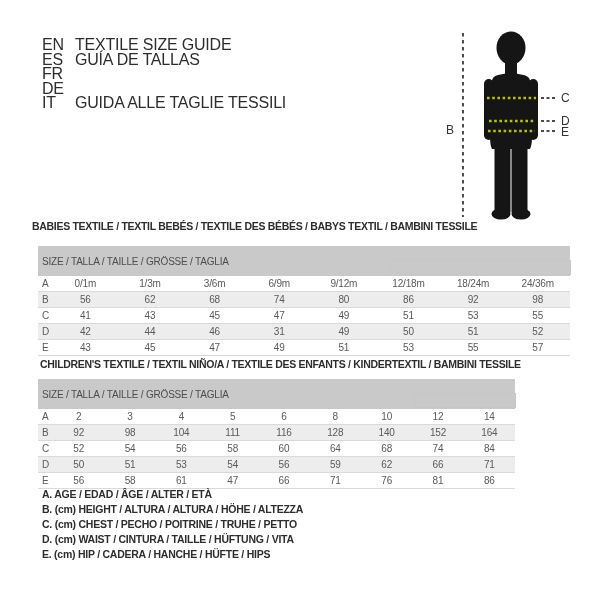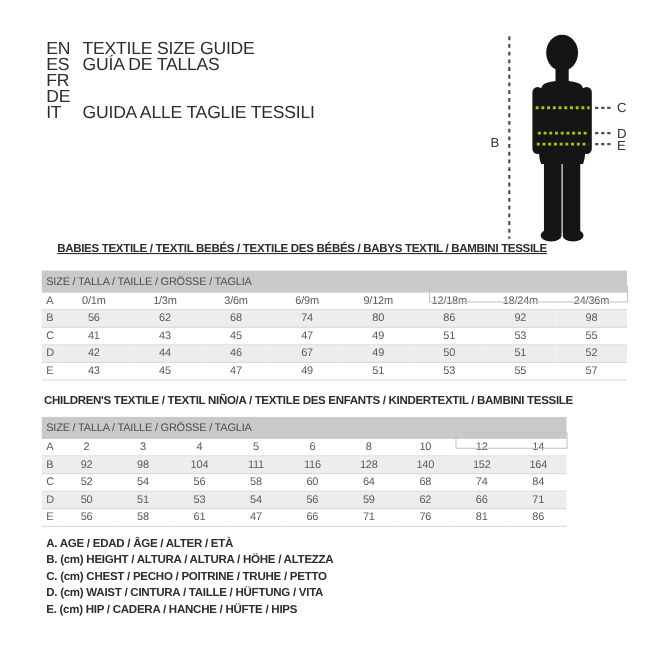--- a/index.html
+++ b/index.html
@@ -16,21 +16,21 @@
   .lang-row{display:flex;}
   .lang-code{width:33px;flex:0 0 33px;}
 
   
   .section-title{color:#2d2d2d;font-weight:700;font-size:10.5px;letter-spacing:-0.3px;
     white-space:nowrap;}
 
   
   table.size-table{border-collapse:collapse;table-layout:fixed;
     font-size:10px;color:#5a5a5a;letter-spacing:-0.2px;}
-  table.size-table thead td{background:#c9c9c9;color:#4d4d4d;height:20px;
+  table.size-table thead td{background:#c9c9c9;color:#4d4d4d;height:30px;
     text-align:left;padding:0 0 0 4px;font-weight:400;}
   table.size-table tbody td{height:15px;text-align:center;padding:0;
     border-bottom:1px solid #dadada;vertical-align:middle;}
   table.size-table tbody td.row-label{text-align:left;padding-left:4px;}
   table.size-table tbody tr:nth-child(even) td{background:#ededed;}
   col.label-col{width:15px;}
 
   
   .cellbox{border:1px solid #c6c6c6;background:transparent;pointer-events:none;}
 
@@ -93,21 +93,21 @@
 
     <line x1="48" y1="109" x2="95" y2="109" stroke="#b9c400" stroke-width="2.6" stroke-dasharray="2.6 2.6"></line>
     <line x1="101" y1="109" x2="117" y2="109" stroke="#4d4d4d" stroke-width="2" stroke-dasharray="3 2.5"></line>
     <text x="6" y="112" font-size="12" fill="#333333">B</text>
     <text x="121" y="80" font-size="12" fill="#333333">C</text>
     <text x="121" y="103" font-size="12" fill="#333333">D</text>
     <text x="121" y="114" font-size="12" fill="#333333">E</text>
   </svg>
 </div>
 
-<div class="abs section-title" style="left:52px;top:220px;text-decoration:underline;">BABIES TEXTILE / TEXTIL BEBÉS / TEXTILE DES BÉBÉS / BABYS TEXTIL / BAMBINI TESSILE</div>
+<div class="abs section-title" style="left:32px;top:220px;">BABIES TEXTILE / TEXTIL BEBÉS / TEXTILE DES BÉBÉS / BABYS TEXTIL / BAMBINI TESSILE</div>
 
 <table class="size-table abs" style="left:38px;top:246px;width:532px;">
   <colgroup>
       <col class="label-col">
       <col span="8">
     </colgroup>
   <thead>
     <tr>
       <td colspan="9">SIZE / TALLA / TAILLE / GRÖSSE / TAGLIA</td>
     </tr>
@@ -144,21 +144,21 @@
         <td>49</td>
         <td>51</td>
         <td>53</td>
         <td>55</td>
       </tr>
       <tr>
         <td class="row-label">D</td>
         <td>42</td>
         <td>44</td>
         <td>46</td>
-        <td>67</td>
+        <td>31</td>
         <td>49</td>
         <td>50</td>
         <td>51</td>
         <td>52</td>
       </tr>
       <tr>
         <td class="row-label">E</td>
         <td>43</td>
         <td>45</td>
         <td>47</td>

